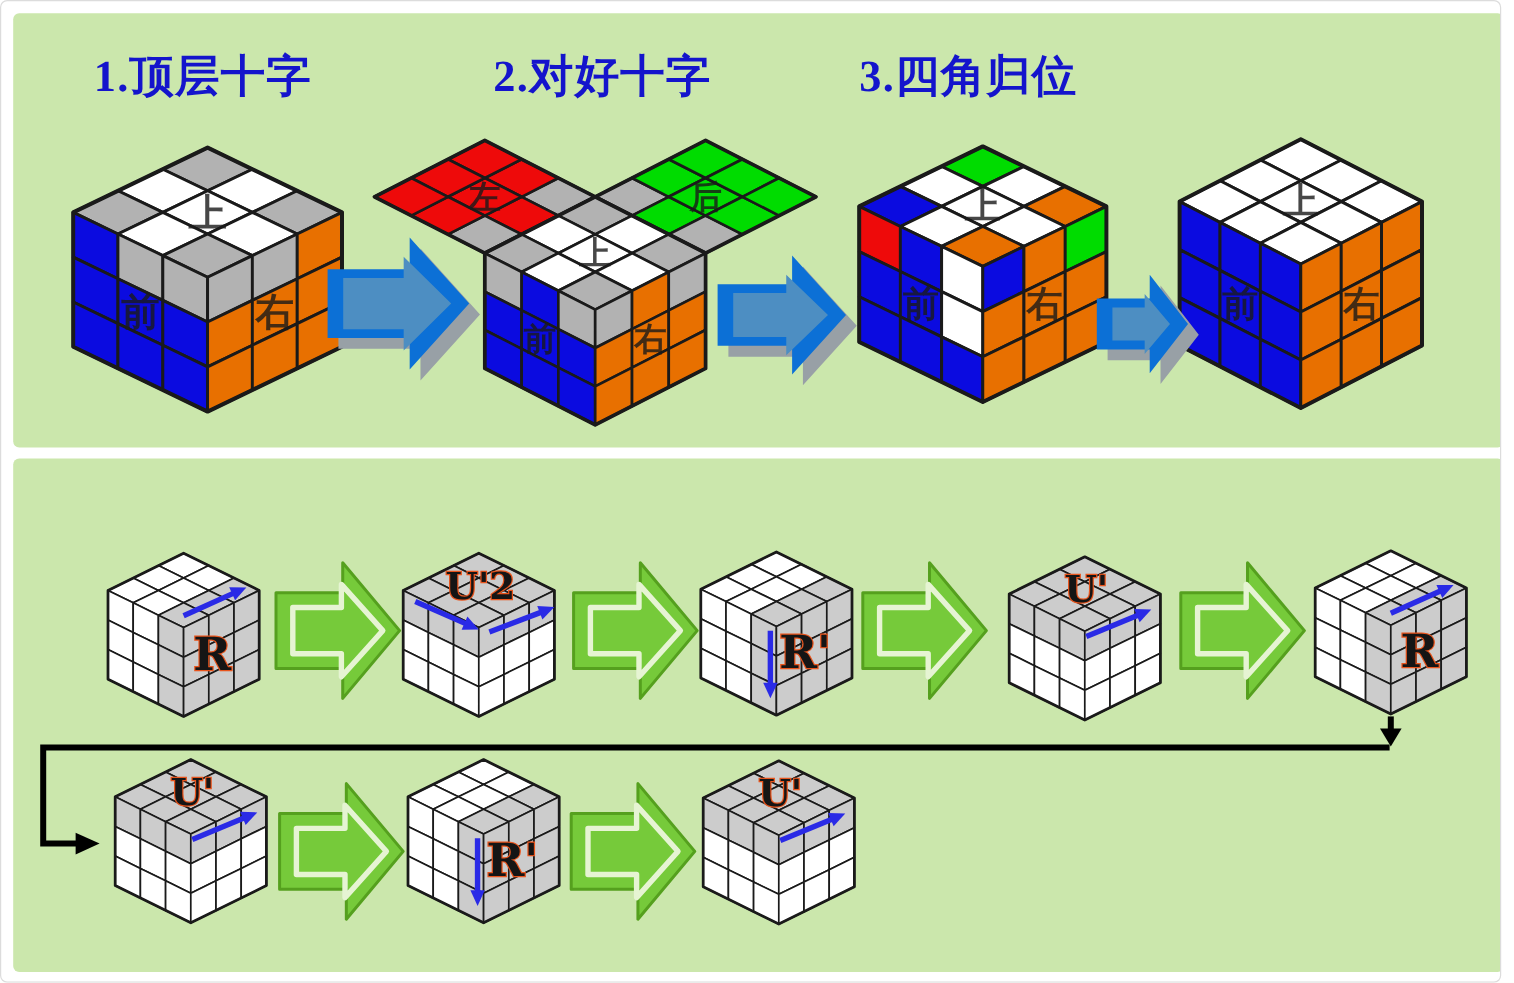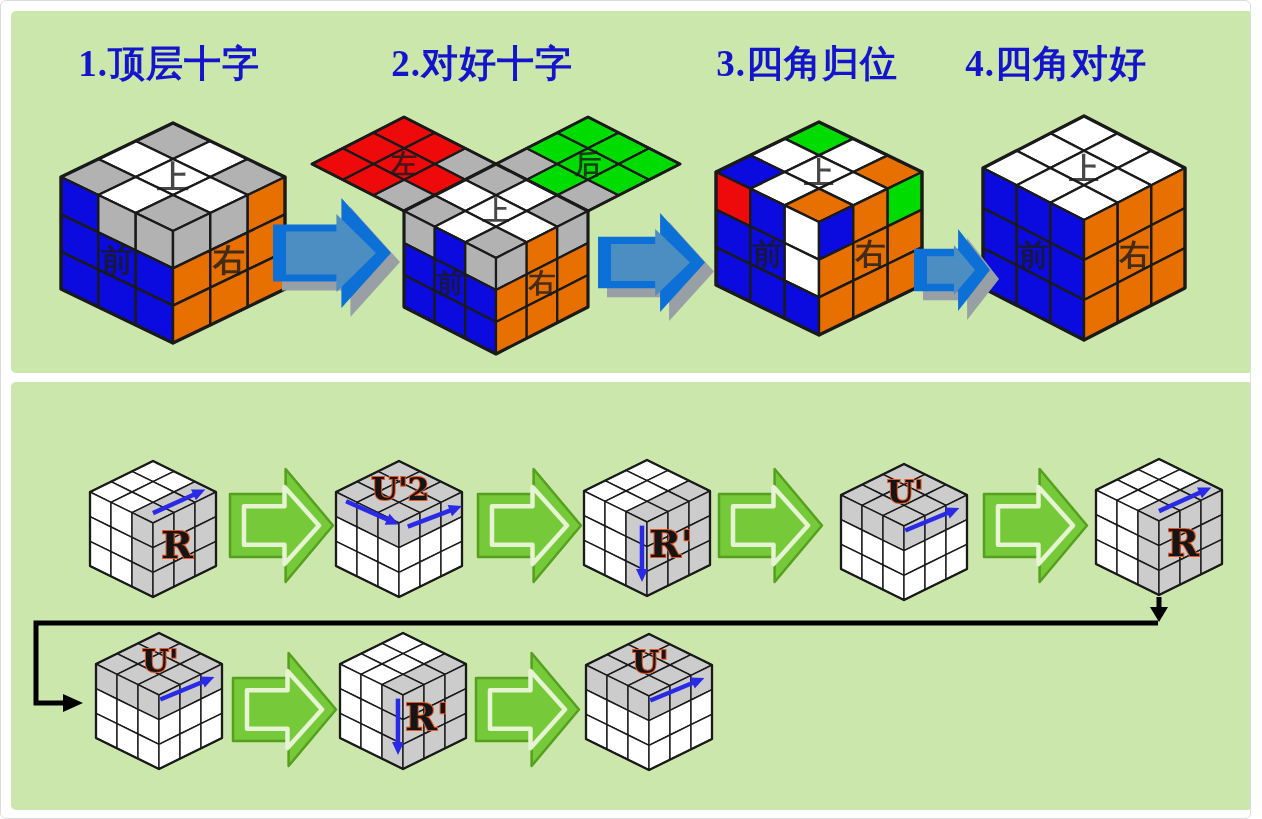--- a/index.html
+++ b/index.html
@@ -1,34 +1,33 @@
 <!DOCTYPE html>
 <html><head>
 <meta charset="utf-8">
 <style>
   html,body{margin:0;padding:0;background:#fff;}
   .page{position:relative;width:1251px;height:819px;background:#ffffff;border:1px solid #dcdcdc;box-sizing:border-box;border-radius:6px;overflow:hidden;font-family:"Liberation Sans",sans-serif;}
   .panel{position:absolute;left:10px;width:1242px;border-radius:5px;}
   .panel-top{top:10px;height:362px;}
   .panel-bottom{top:381px;height:428px;}
   .step-title{position:absolute;top:38px;width:260px;text-align:center;font-family:"Liberation Serif",serif;font-size:37px;font-weight:bold;letter-spacing:1px;white-space:nowrap;}
-  .t1{left:38px;}.t2{left:351px;}.t3{left:676px;}.t4{left:925px;}
+  .t1{left:38px;}.t2{left:371px;}.t3{left:676px;}.t4{left:925px;}
   svg.canvas{position:absolute;left:0;top:0;}
 </style>
 </head>
 <body>
 
 <div class="page">
   <div class="panel panel-top" style="background: rgb(203, 231, 172);"></div>
   <div class="panel panel-bottom" style="background: rgb(203, 231, 172);"></div>
 
   <div class="step-title t1" style="color: rgb(20, 20, 204);">1.顶层十字</div>
   <div class="step-title t2" style="color: rgb(20, 20, 204);">2.对好十字</div>
   <div class="step-title t3" style="color: rgb(20, 20, 204);">3.四角归位</div>
-  <div class="step-title t4" style="color: rgb(20, 20, 204);">4.四角对好</div>
 
   <svg class="canvas" id="canvas" width="1262" height="819">
       <g>
         <polygon points="172.0,122.0 209.3,140.0 172.0,158.0 134.7,140.0" fill="#b2b2b2" stroke="#1a1a1a" stroke-width="2.4" stroke-linejoin="round"></polygon>
         <polygon points="209.3,140.0 246.7,158.0 209.3,176.0 172.0,158.0" fill="#ffffff" stroke="#1a1a1a" stroke-width="2.4" stroke-linejoin="round"></polygon>
         <polygon points="246.7,158.0 284.0,176.0 246.7,194.0 209.3,176.0" fill="#b2b2b2" stroke="#1a1a1a" stroke-width="2.4" stroke-linejoin="round"></polygon>
         <polygon points="134.7,140.0 172.0,158.0 134.7,176.0 97.3,158.0" fill="#ffffff" stroke="#1a1a1a" stroke-width="2.4" stroke-linejoin="round"></polygon>
         <polygon points="172.0,158.0 209.3,176.0 172.0,194.0 134.7,176.0" fill="#ffffff" stroke="#1a1a1a" stroke-width="2.4" stroke-linejoin="round"></polygon>
         <polygon points="209.3,176.0 246.7,194.0 209.3,212.0 172.0,194.0" fill="#ffffff" stroke="#1a1a1a" stroke-width="2.4" stroke-linejoin="round"></polygon>
         <polygon points="97.3,158.0 134.7,176.0 97.3,194.0 60.0,176.0" fill="#b2b2b2" stroke="#1a1a1a" stroke-width="2.4" stroke-linejoin="round"></polygon>

